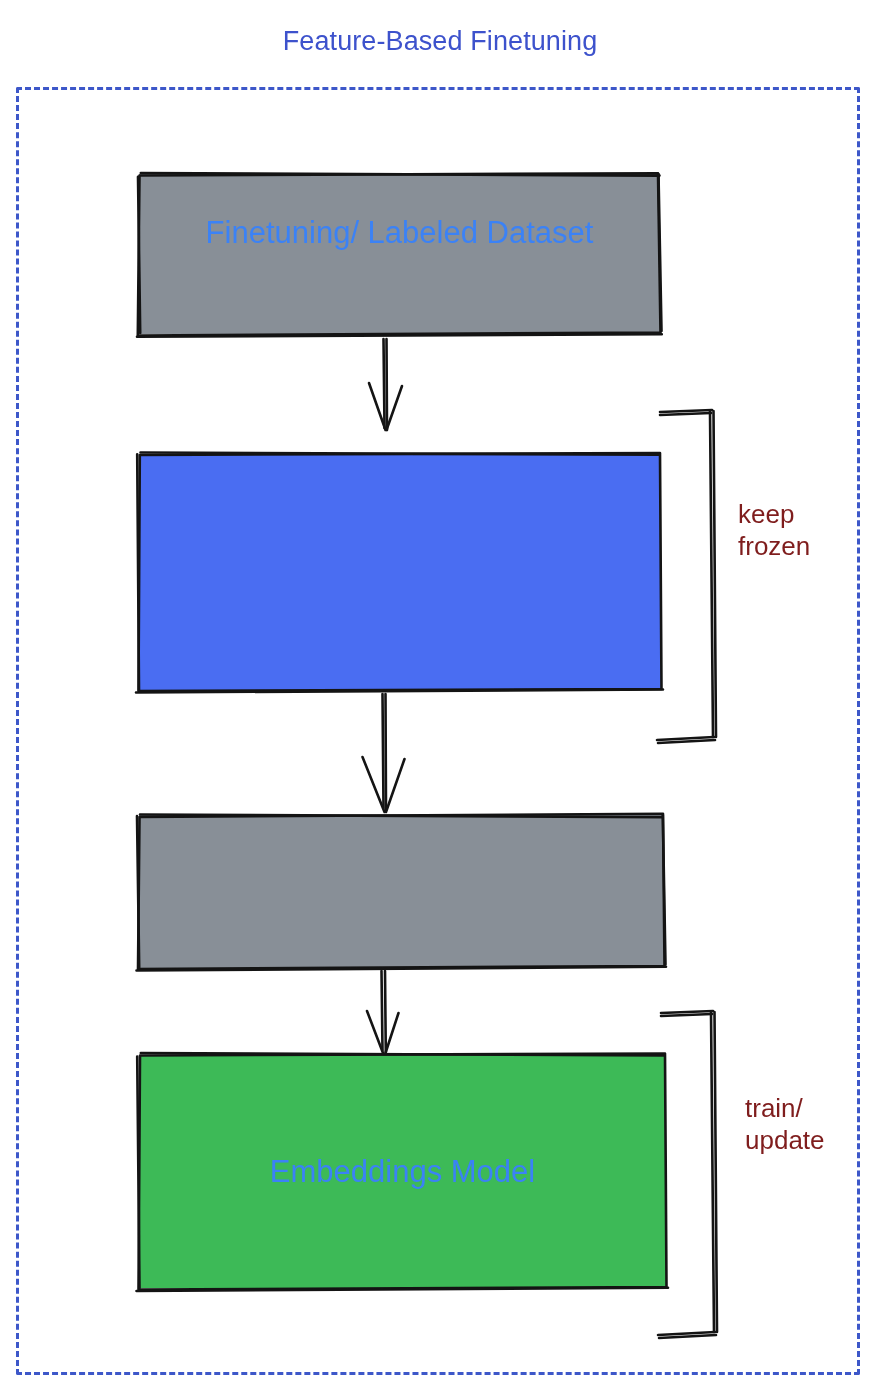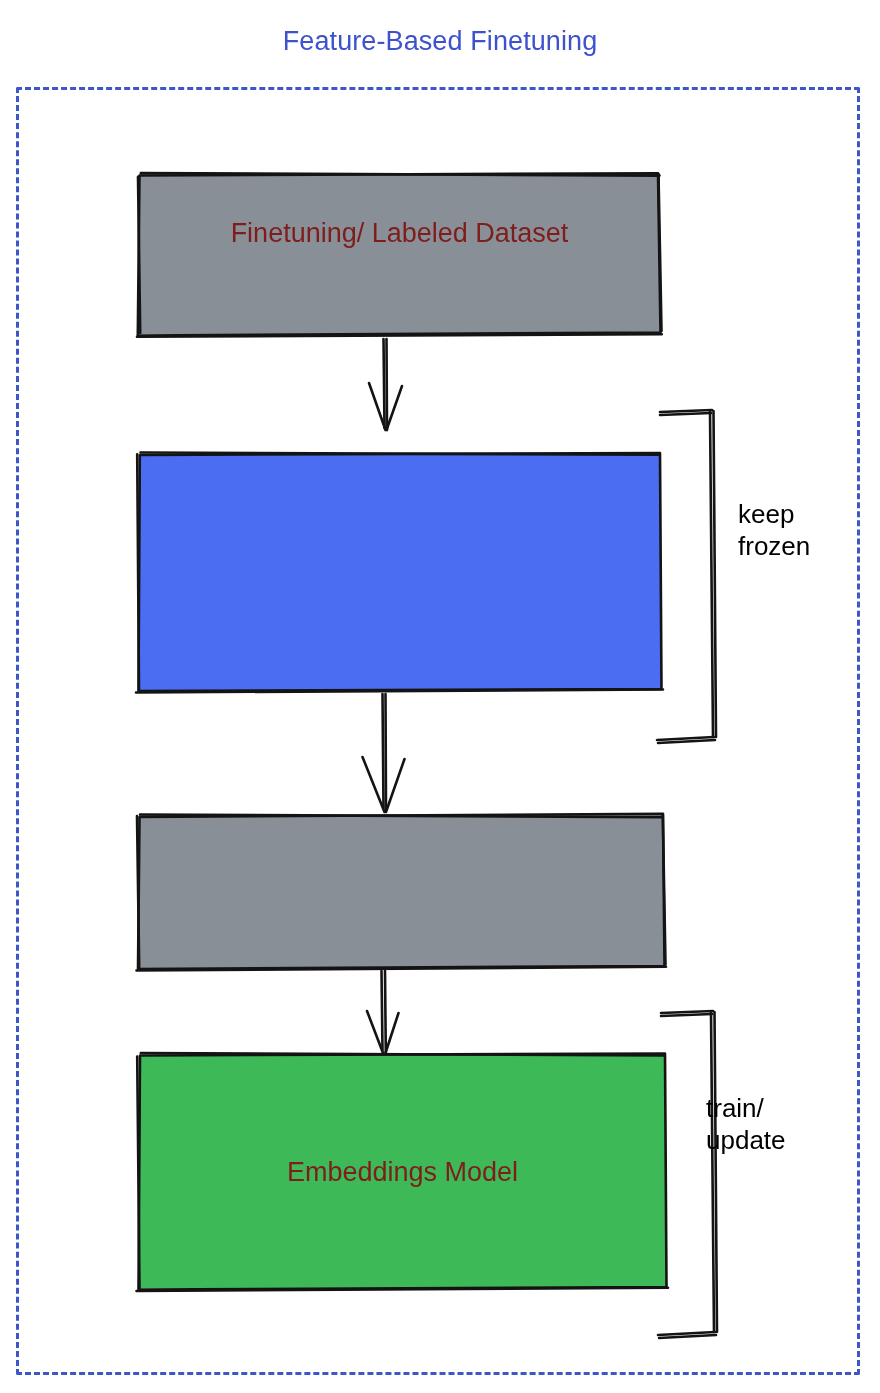--- a/index.html
+++ b/index.html
@@ -49,22 +49,22 @@
     box-sizing: border-box;
     border-radius: 2px;
   }
 
   
   .node {
     position: absolute;
     box-sizing: border-box;
     display: flex;
     justify-content: center;
-    color: #7f1d1d;
-    font-size: 27px;
+    color: #3b82f6;
+    font-size: 31px;
     line-height: 34px;
   }
   .node .node-label {
     position: relative;
     z-index: 3;
     text-align: center;
     white-space: pre;
   }
   .node .fill {
     position: absolute;
@@ -96,25 +96,25 @@
     width: 880px;
     height: 1393px;
     pointer-events: none;
   }
 
   
   .side-note {
     position: absolute;
     font-size: 26px;
     line-height: 32px;
-    color: #000000;
+    color: #7f1d1d;
     white-space: pre-line;
   }
   #note-keep-frozen { left: 738px; top: 498px; }
-  #note-train-update { left: 706px; top: 1092px; }
+  #note-train-update { left: 745px; top: 1092px; }
 </style>
 </head>
 <body>
 
 <div id="canvas">
 
   <div class="diagram-title">Feature-Based Finetuning</div>
 
   <div class="dashed-frame"></div>
 

